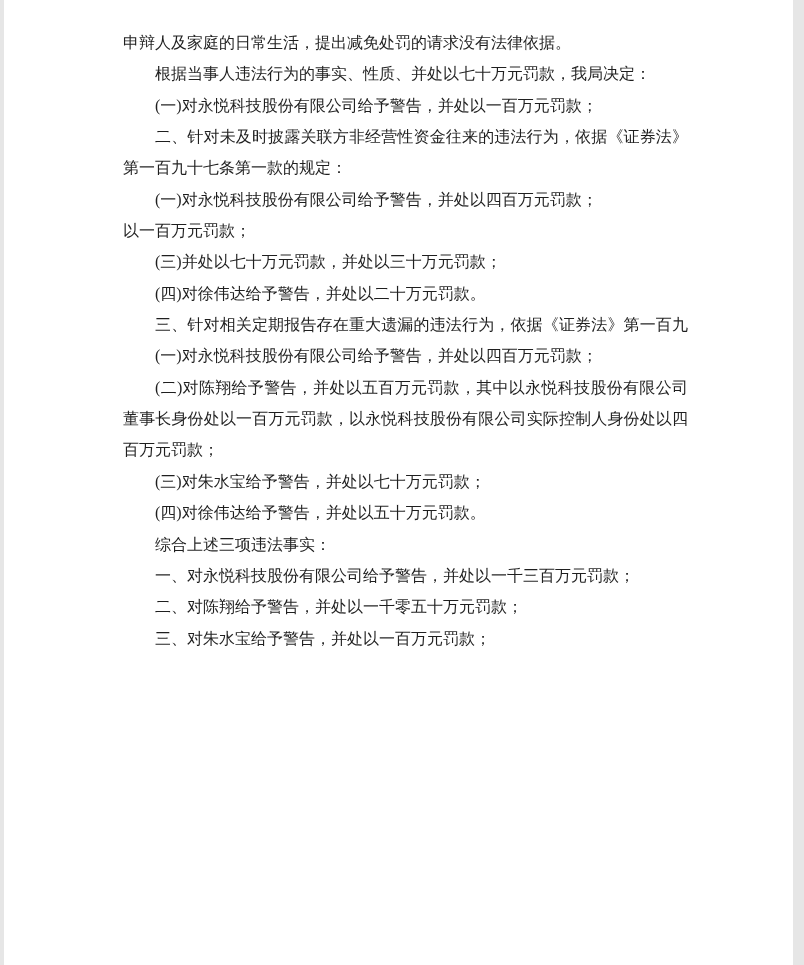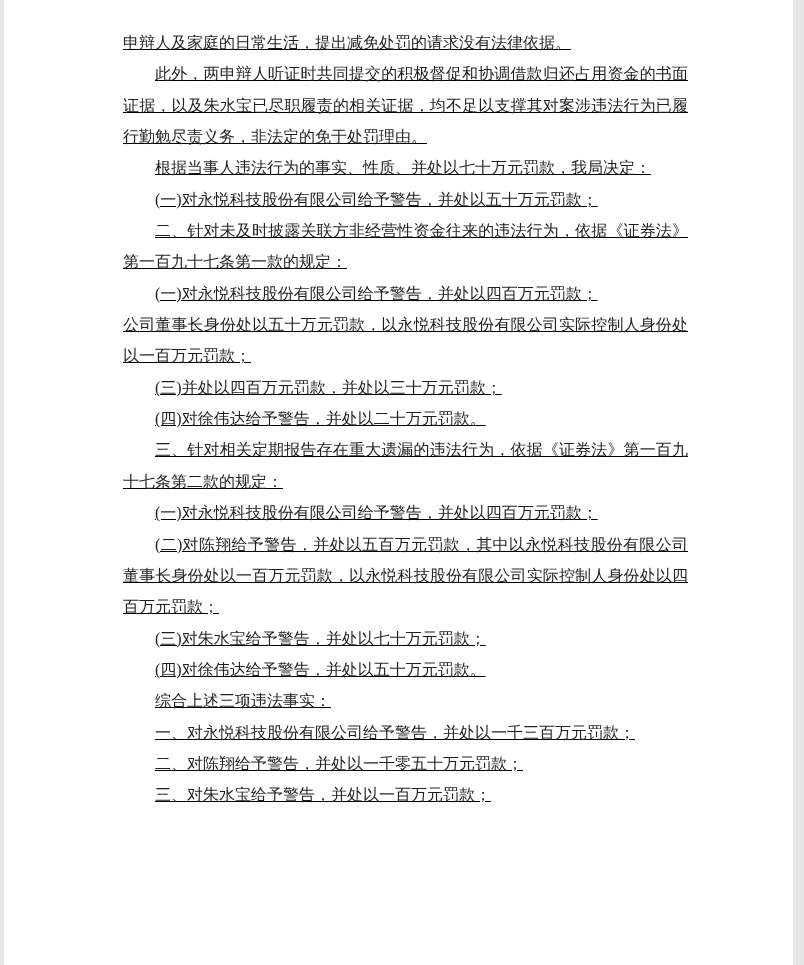--- a/index.html
+++ b/index.html
@@ -14,21 +14,20 @@
     background: #e6e6e6;
     font-family: "Liberation Serif", "DejaVu Serif", serif;
   }
   .paper {
     position: absolute;
     left: 4px;
     top: 0;
     width: 789px;
     height: 965px;
     background: #ffffff;
-    text-decoration: underline;
   }
   .doc-content {
     padding: 27px 0 0 119px;
     width: 565px;
     font-size: 16px;
     color: #1f1f1f;
   }
   .para {
     margin: 0;
     padding: 0;
@@ -52,62 +51,55 @@
 </head>
 <body>
 
 <div class="paper">
   <div class="doc-content">
 
     <div class="para">
       <div class="line">申辩人及家庭的日常生活，提出减免处罚的请求没有法律依据。</div>
     </div>
 
-    <div class="para">
-      <div class="line indent full">此外，两申辩人听证时共同提交的积极督促和协调借款归还占用资金的书面</div>
-      <div class="line full">证据，以及朱水宝已尽职履责的相关证据，均不足以支撑其对案涉违法行为已履</div>
-      <div class="line">行勤勉尽责义务，非法定的免于处罚理由。</div>
-    </div>
 
 
     <div class="para">
       <div class="line indent">根据当事人违法行为的事实、性质、并处以七十万元罚款，我局决定：</div>
     </div>
 
 
     <div class="para">
-      <div class="line indent">(一)对永悦科技股份有限公司给予警告，并处以五十万元罚款；</div>
+      <div class="line indent">(一)对永悦科技股份有限公司给予警告，并处以一百万元罚款；</div>
     </div>
 
 
     <div class="para">
       <div class="line indent full">二、针对未及时披露关联方非经营性资金往来的违法行为，依据《证券法》</div>
       <div class="line">第一百九十七条第一款的规定：</div>
     </div>
 
     <div class="para">
       <div class="line indent">(一)对永悦科技股份有限公司给予警告，并处以四百万元罚款；</div>
     </div>
 
     <div class="para">
-      <div class="line full">公司董事长身份处以五十万元罚款，以永悦科技股份有限公司实际控制人身份处</div>
       <div class="line">以一百万元罚款；</div>
     </div>
 
     <div class="para">
-      <div class="line indent">(三)并处以四百万元罚款，并处以三十万元罚款；</div>
+      <div class="line indent">(三)并处以七十万元罚款，并处以三十万元罚款；</div>
     </div>
 
     <div class="para">
       <div class="line indent">(四)对徐伟达给予警告，并处以二十万元罚款。</div>
     </div>
 
     <div class="para">
       <div class="line indent full">三、针对相关定期报告存在重大遗漏的违法行为，依据《证券法》第一百九</div>
-      <div class="line">十七条第二款的规定：</div>
     </div>
 
     <div class="para">
       <div class="line indent">(一)对永悦科技股份有限公司给予警告，并处以四百万元罚款；</div>
     </div>
 
     <div class="para">
       <div class="line indent full">(二)对陈翔给予警告，并处以五百万元罚款，其中以永悦科技股份有限公司</div>
       <div class="line full">董事长身份处以一百万元罚款，以永悦科技股份有限公司实际控制人身份处以四</div>
       <div class="line">百万元罚款；</div>

